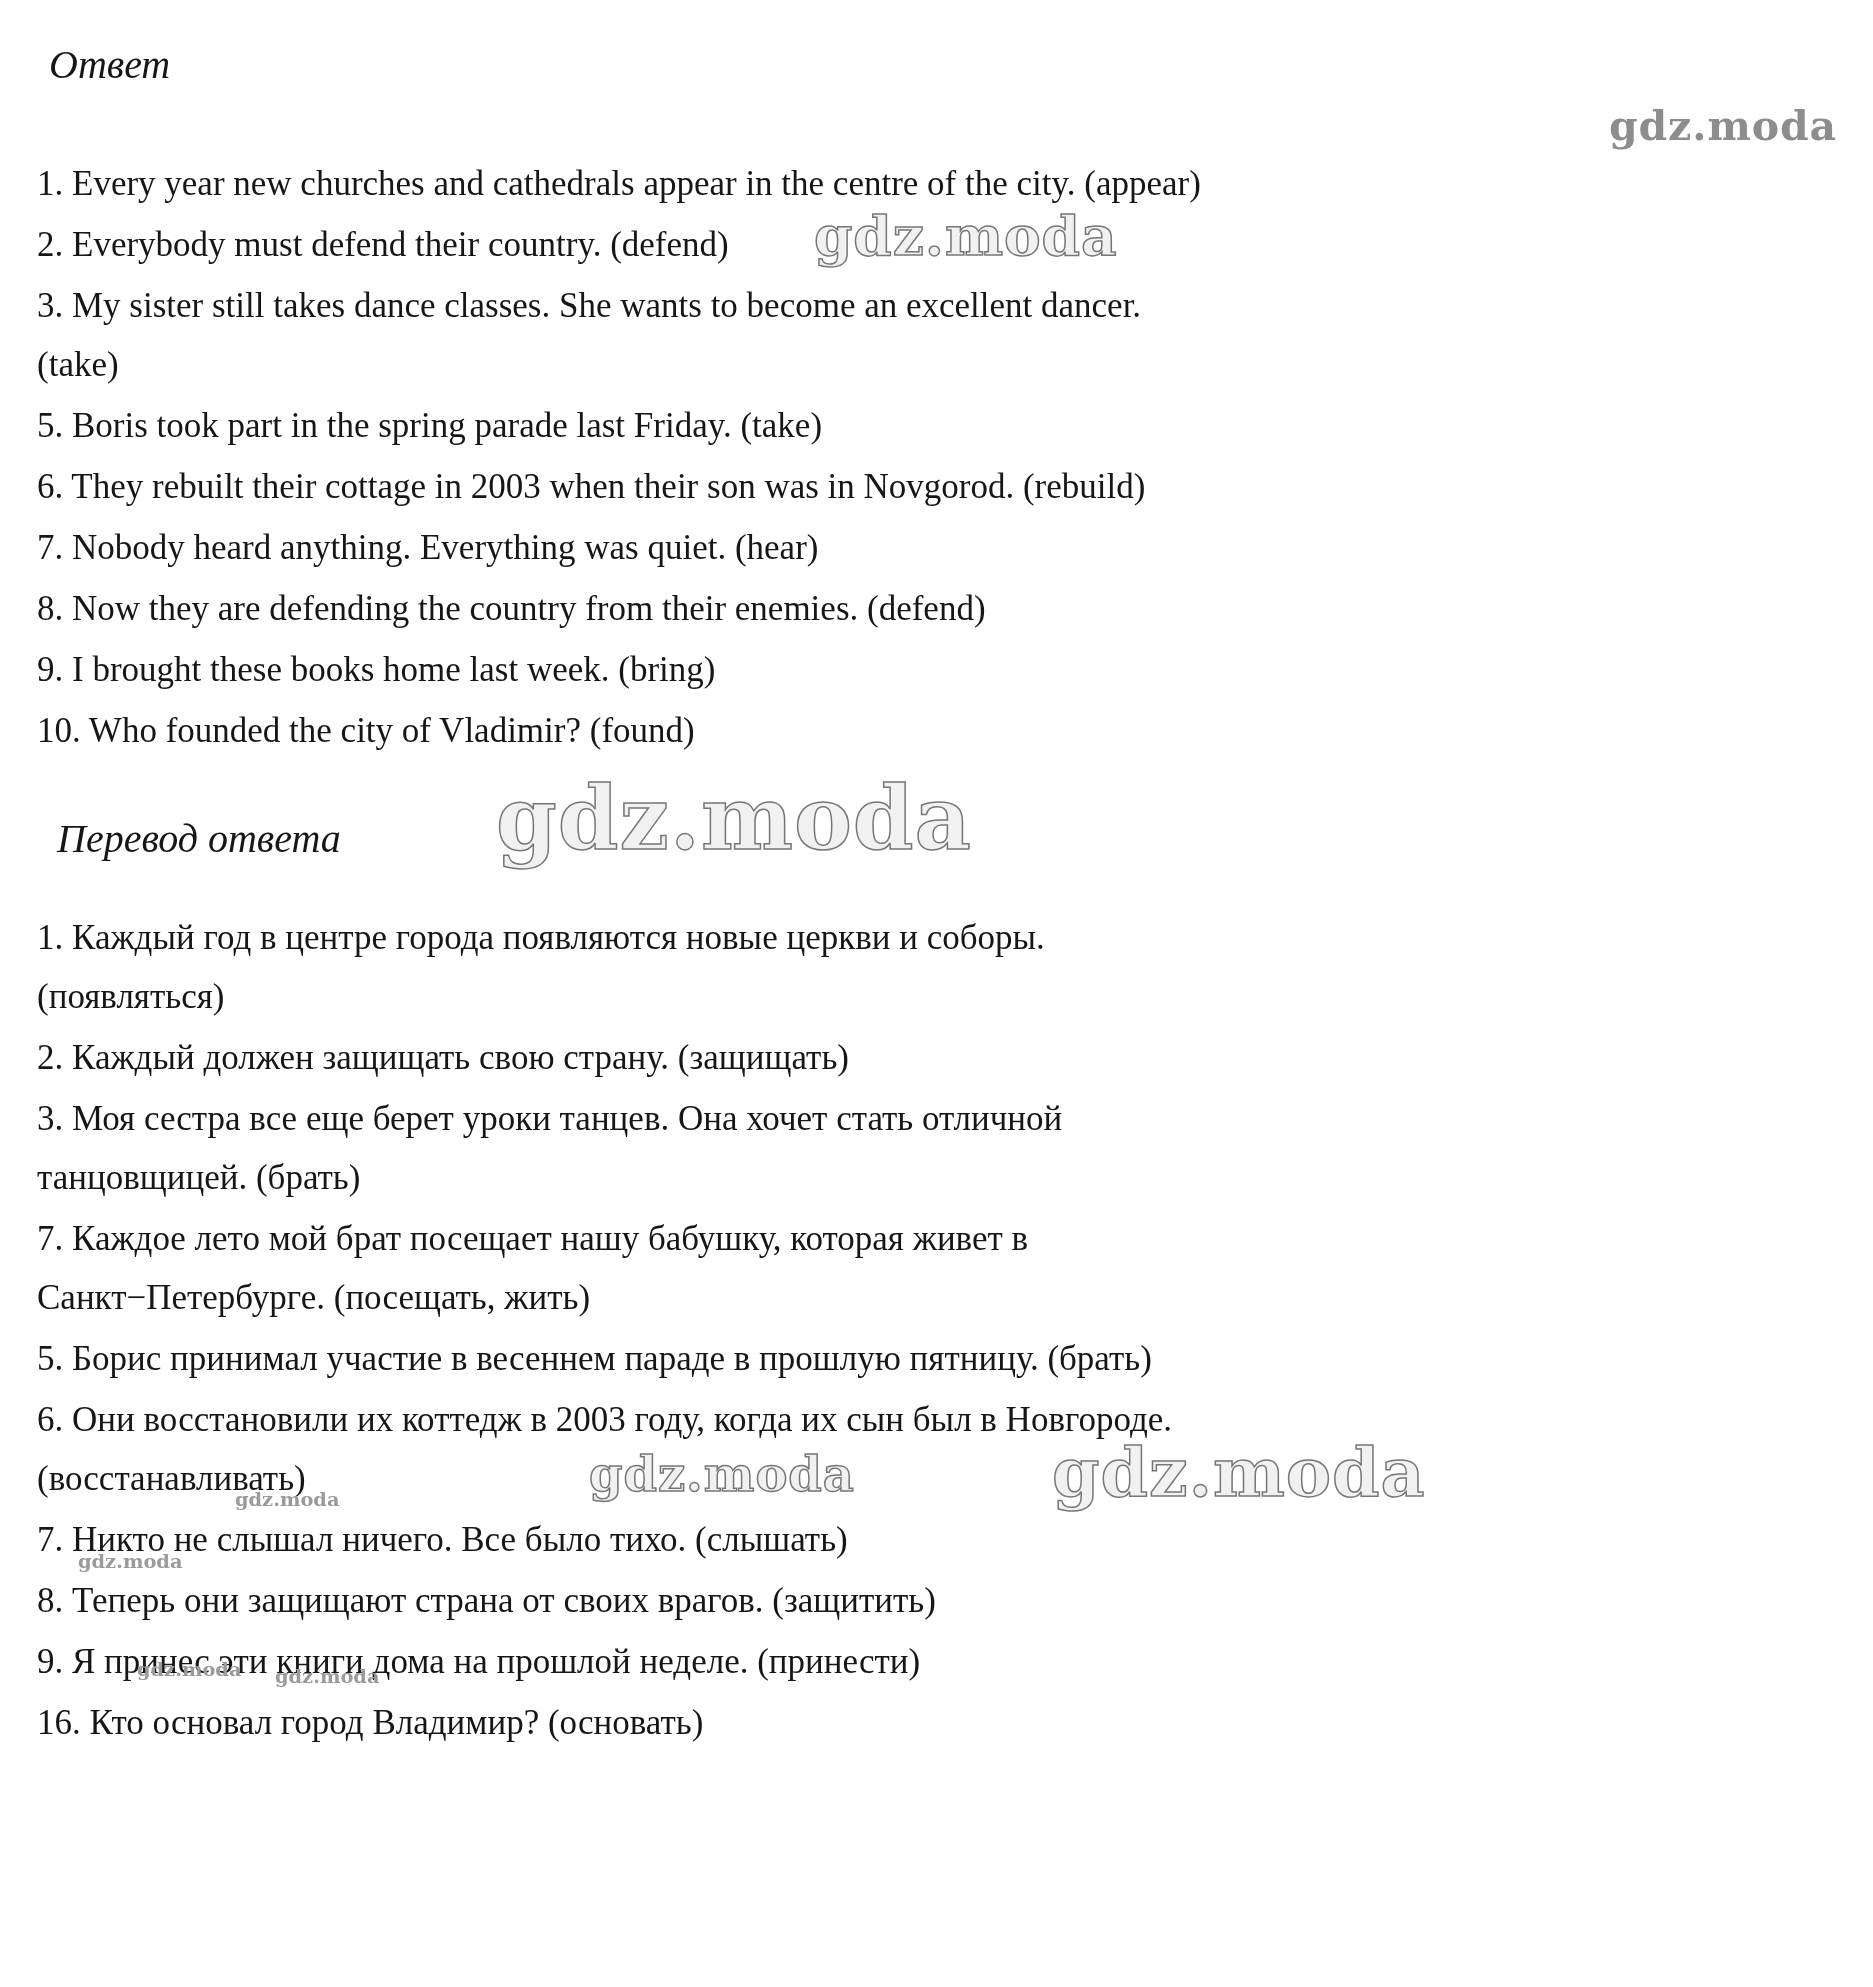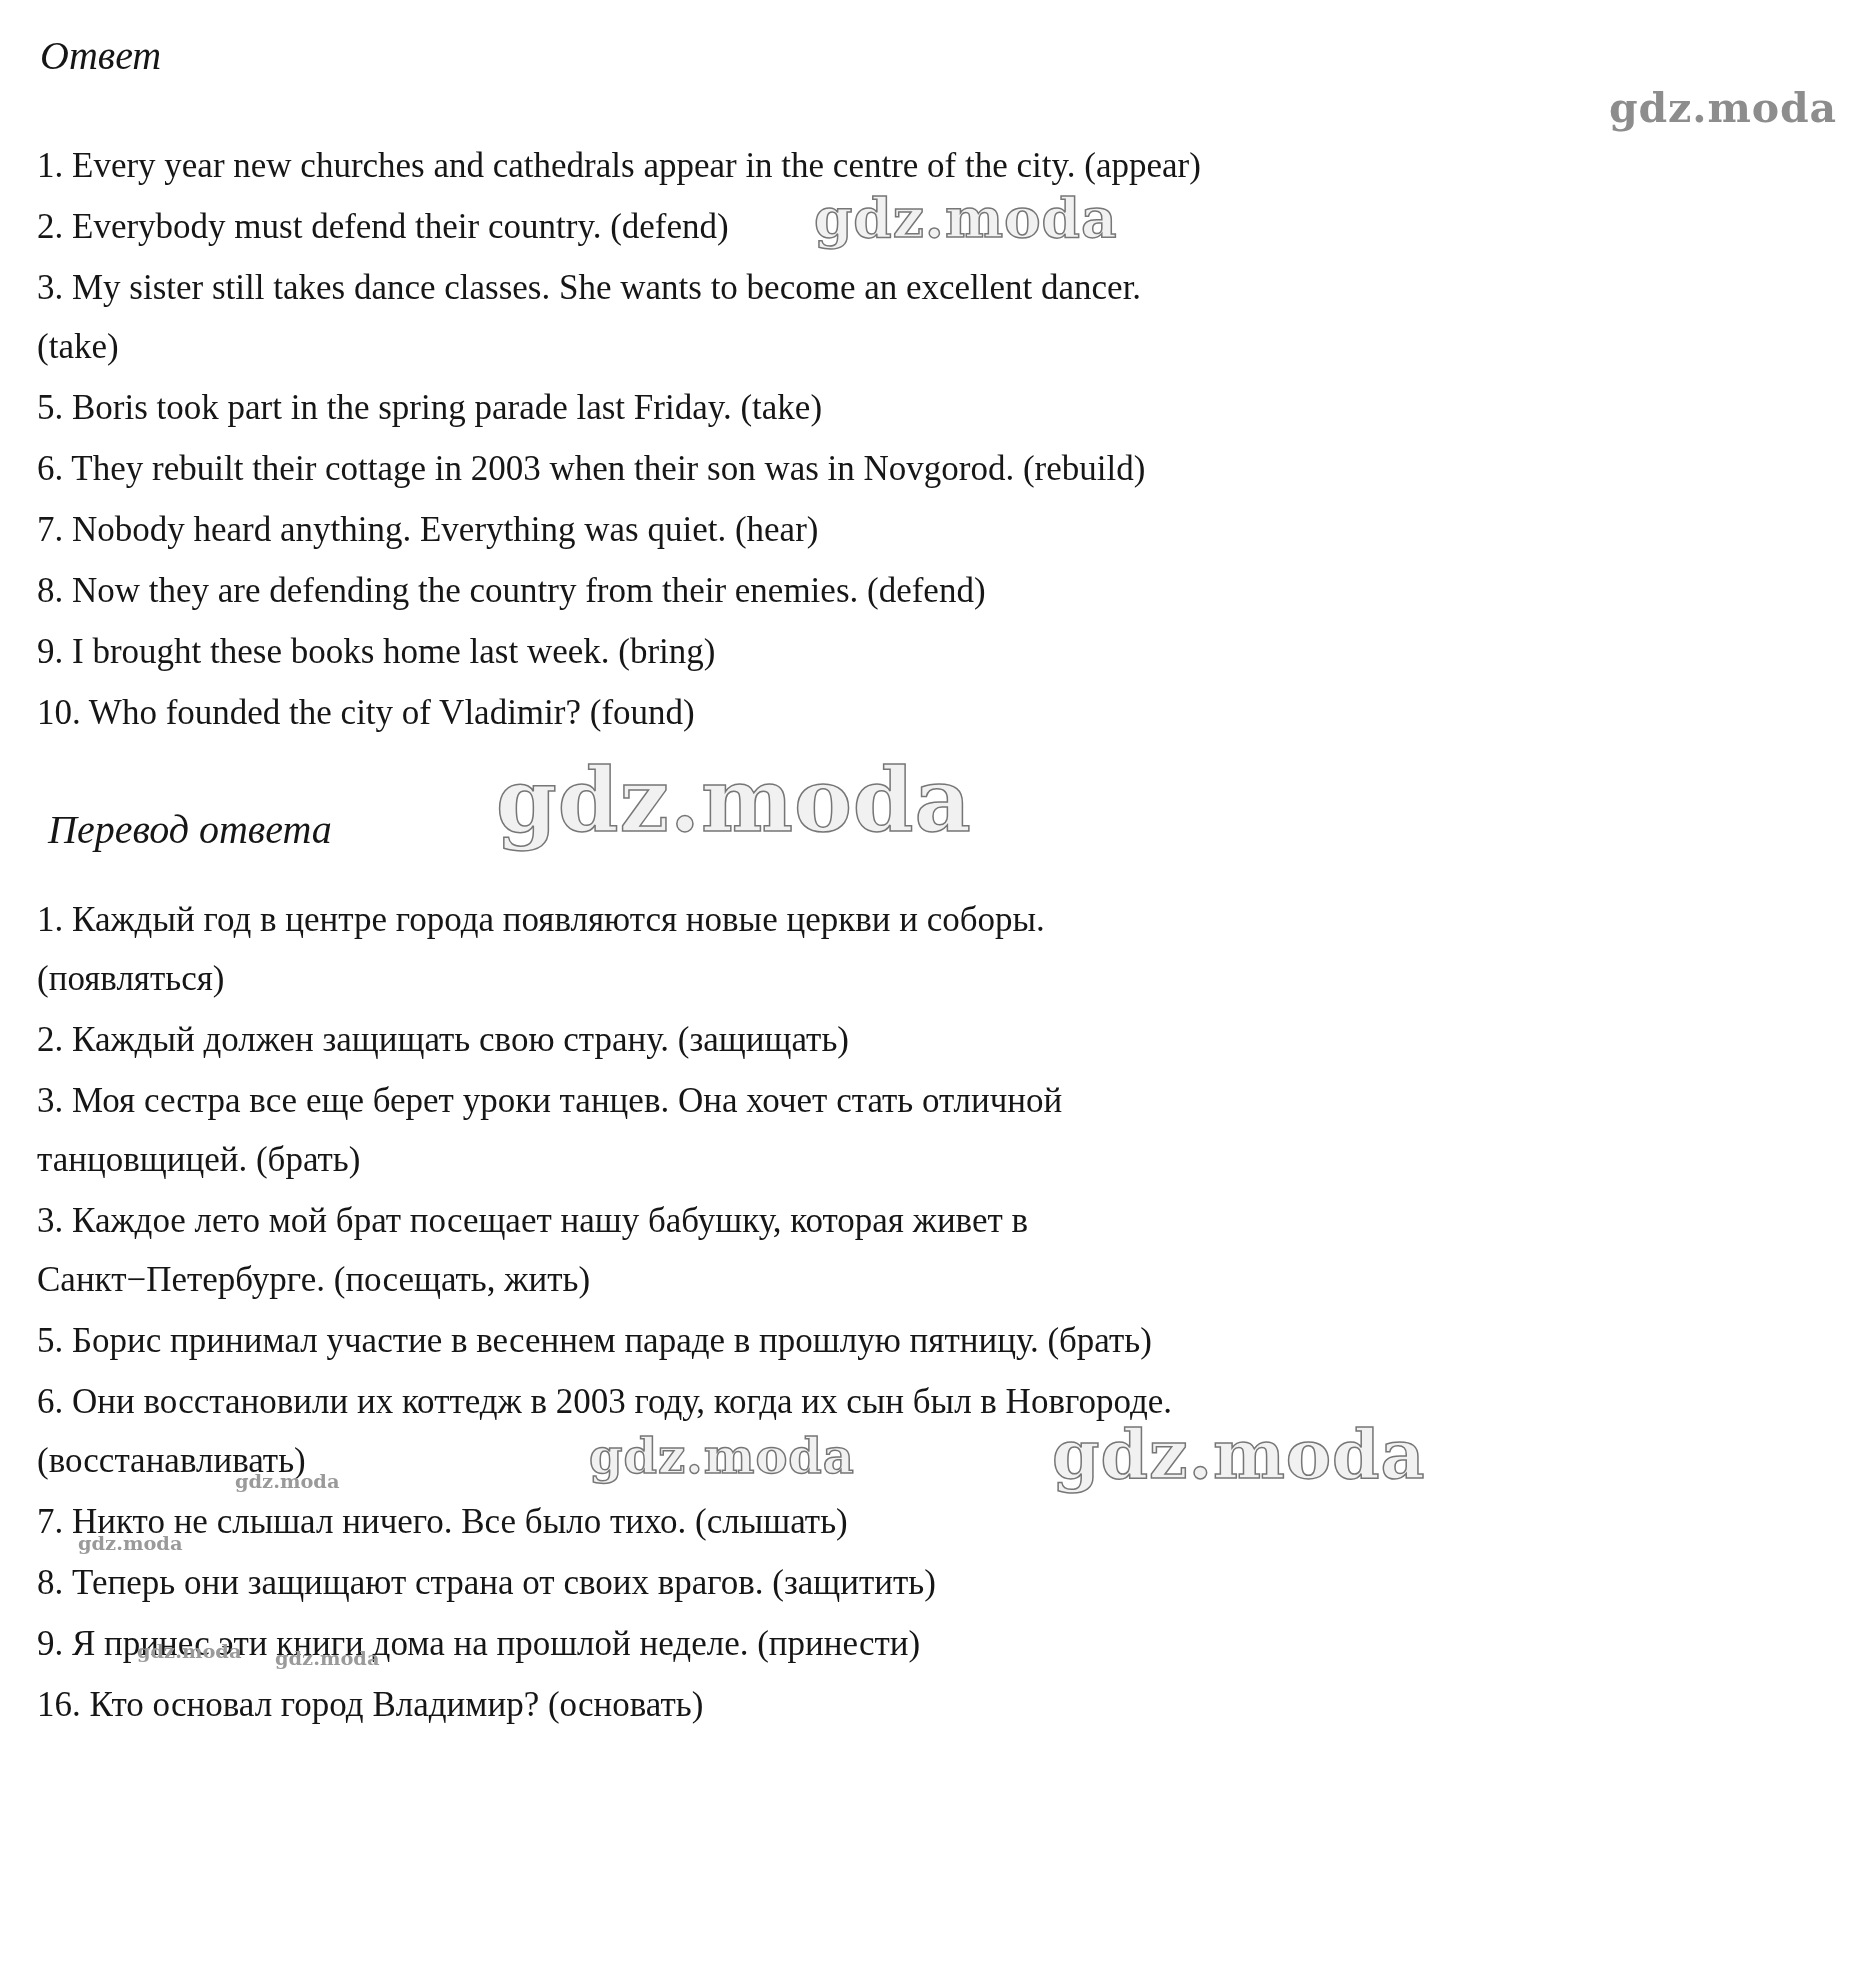--- a/index.html
+++ b/index.html
@@ -12,21 +12,21 @@
     background: #ffffff;
     color: #161616;
     font-family: "Liberation Serif", "DejaVu Serif", serif;
     font-size: 35px;
     line-height: 59px;
   }
   h2.heading {
     font-size: 40px;
     font-style: italic;
     font-weight: normal;
-    margin: 5px;
+    margin: 14px;
     line-height: 54px;
   }
   .line { position: relative; margin: 2px; }
   .t { white-space: pre-line; }
 
   
   .wm {
     font-family: "DejaVu Serif", serif;
     font-weight: bold;
     letter-spacing: 0.9px;
@@ -90,21 +90,21 @@
     <h2 class="heading">Перевод ответа</h2>
     <span class="wm wm-outline wm-3">gdz.moda</span>
   </div>
 
   <div class="translation-list">
     <p class="line"><span class="t">1. Каждый год в центре города появляются новые церкви и соборы.
 (появляться)</span></p>
     <p class="line"><span class="t">2. Каждый должен защищать свою страну. (защищать)</span></p>
     <p class="line"><span class="t">3. Моя сестра все еще берет уроки танцев. Она хочет стать отличной
 танцовщицей. (брать)</span></p>
-    <p class="line"><span class="t">3. Каждое лето мой брат посещает нашу бабушку, которая живет в
+    <p class="line"><span class="t">7. Каждое лето мой брат посещает нашу бабушку, которая живет в
 Санкт−Петербурге. (посещать, жить)</span></p>
     <p class="line"><span class="t">5. Борис принимал участие в весеннем параде в прошлую пятницу. (брать)</span></p>
     <p class="line"><span class="t">6. Они восстановили их коттедж в 2003 году, когда их сын был в Новгороде.
 (восстанавливать)</span><span class="wm wm-outline wm-4">gdz.moda</span><span class="wm wm-outline wm-5">gdz.moda</span></p>
     <p class="line"><span class="wm wm-tiny wm-6">gdz.moda</span><span class="t">7. Никто не слышал ничего. Все было тихо. (слышать)</span></p>
     <p class="line"><span class="wm wm-tiny wm-7">gdz.moda</span><span class="t">8. Теперь они защищают страна от своих врагов. (защитить)</span></p>
     <p class="line"><span class="t">9. Я принес эти книги дома на прошлой неделе. (принести)</span></p>
     <p class="line"><span class="wm wm-tiny wm-8">gdz.moda</span><span class="wm wm-tiny wm-9">gdz.moda</span><span class="t">16. Кто основал город Владимир? (основать)</span></p>
   </div>
 

